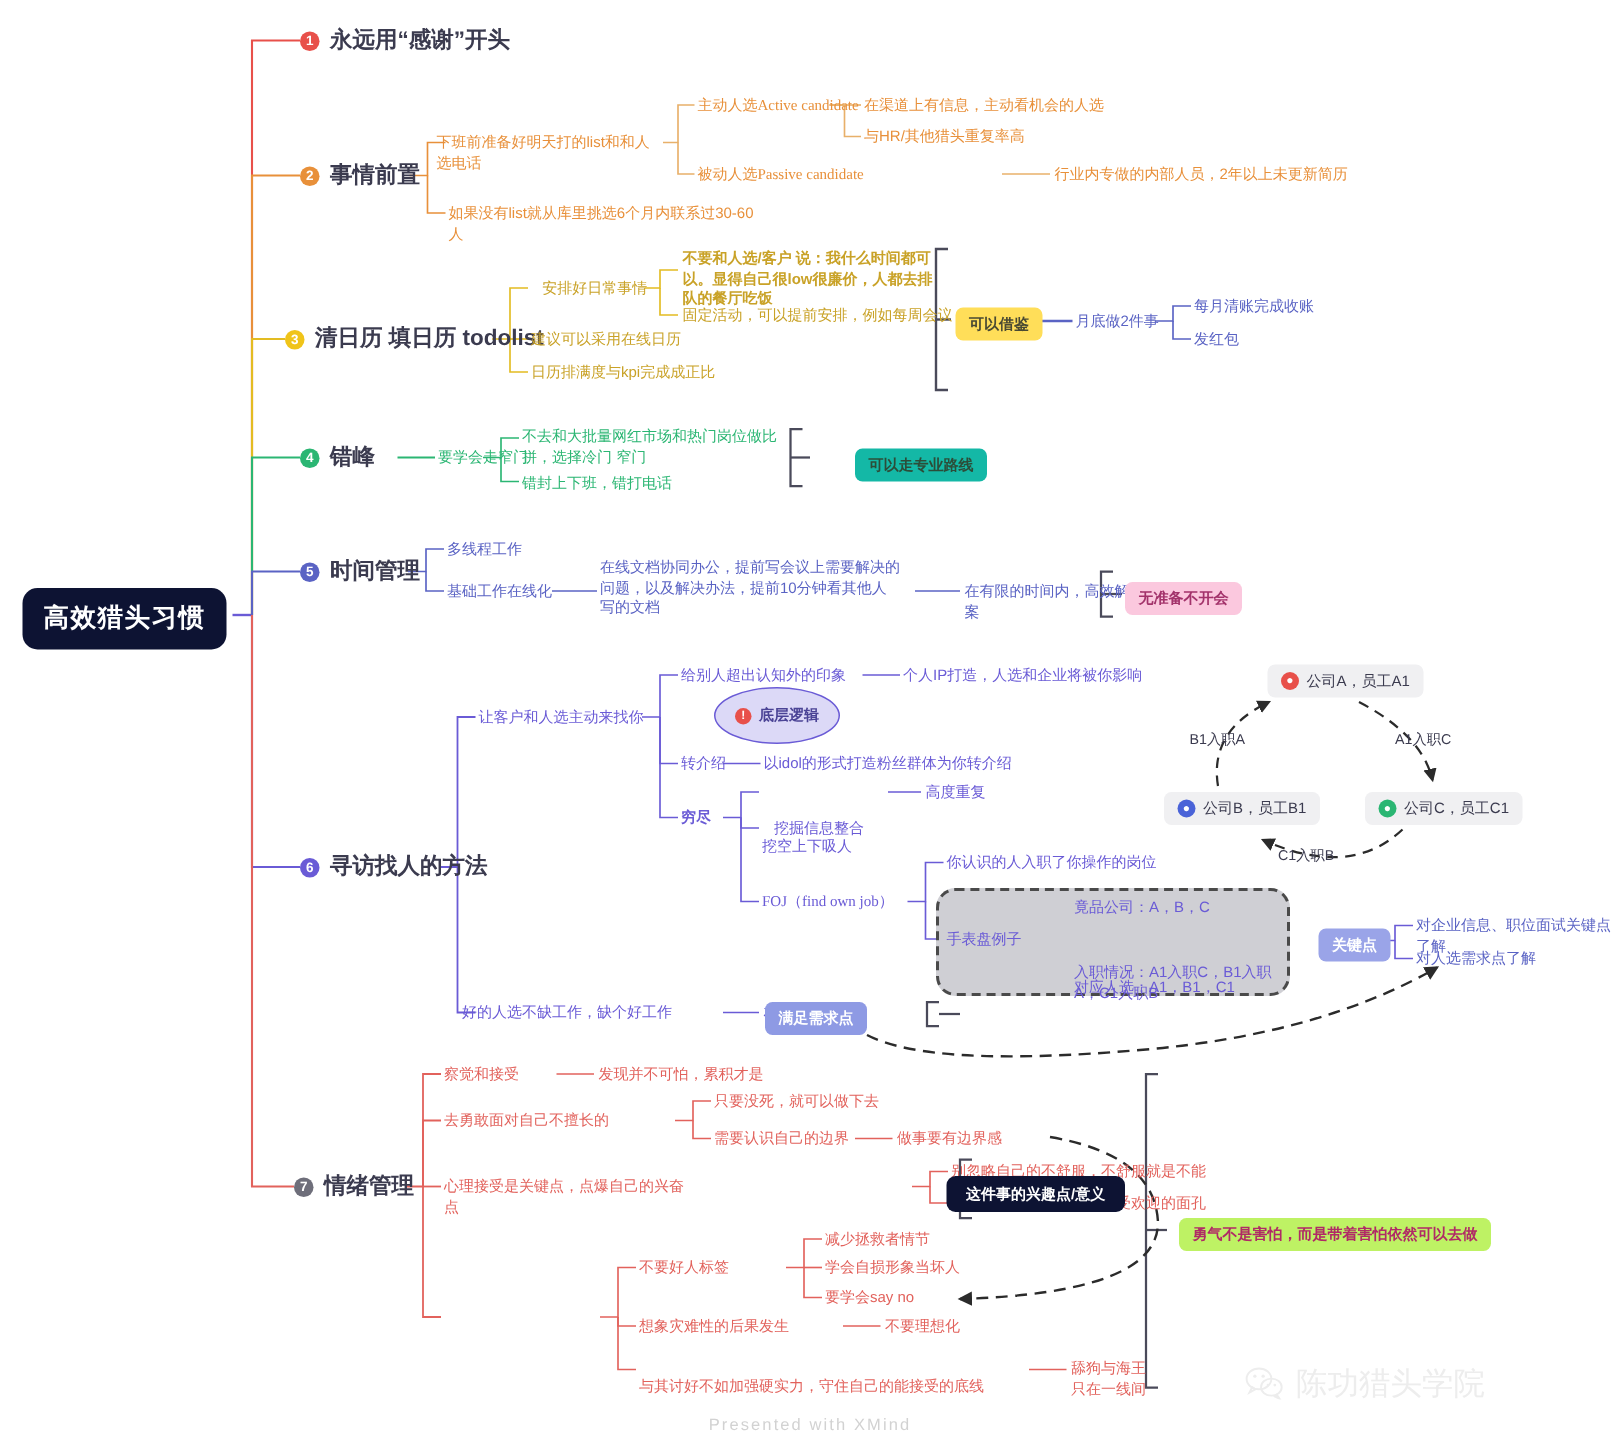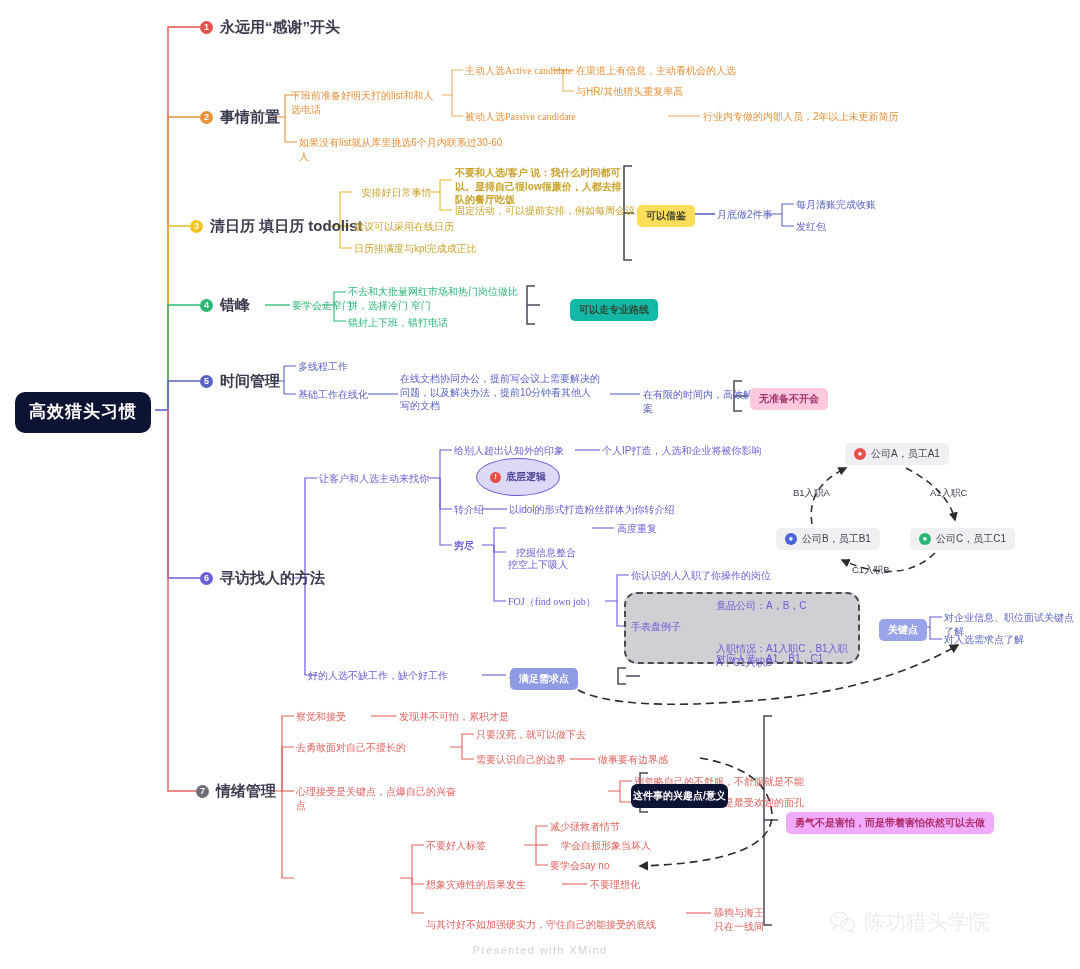--- a/index.html
+++ b/index.html
@@ -53,24 +53,24 @@
 
   
   .pill{
     position:absolute;border-radius:5px;
     padding:4px 9px;font-size:10px;font-weight:700;
     white-space:nowrap;
   }
   .pill-yellow{background:#ffde59;color:#4a4a33;}
   .pill-green{background:#14b8a6;color:#2c4d39;margin-left:29px;}
   .pill-pink{background:#fbc8de;color:#a3336b;}
-  .pill-pink2{background:#f0abfc;color:#b02a66;}
+  .pill-pink2{background:#bef264;color:#b02a66;}
   .pill-blue{background:#9aa4e8;color:#fff;}
   .pill-blue2{background:#8e9ae4;color:#fff;}
-  .pill-dark{background:#0d1333;color:#fff;padding:5px 2px;border-radius:6px;text-align:center;}
+  .pill-dark{background:#0d1333;color:#fff;padding:5px 13px;border-radius:6px;text-align:center;}
 
   
   .oval{
     position:absolute;
     width:82px;height:36px;
     border:1.4px solid #6a5bd6;
     background:#dcd9f7;
     border-radius:50%;
     display:flex;align-items:center;justify-content:center;
     gap:5px;
@@ -366,21 +366,21 @@
   <div class="node t c-red2" style="left:476px;top:728px;width:130px;">只要没死，就可以做下去</div>
   <div class="node t c-red2" style="left:476px;top:753px;width:110px;">需要认识自己的边界</div>
   <div class="node t c-red2" style="left:598px;top:753px;width:105px;">做事要有边界感</div>
   <div class="node t c-red2" style="left:296px;top:785px;width:165px;">心理接受是关键点，点爆自己的兴奋点</div>
   <div class="node t c-red2" style="left:634px;top:775px;width:175px;">别忽略自己的不舒服，不舒服就是不能接受</div>
   <div class="node t c-red2" style="left:634px;top:796px;width:185px;">不要装，有时候自我是最受欢迎的面孔</div>
   <div class="pill pill-dark" style="left:631px;top:784px;">这件事的兴趣点/意义</div>
 
   <div class="node t c-red2" style="left:426px;top:839px;width:85px;">不要好人标签</div>
   <div class="node t c-red2" style="left:550px;top:820px;width:100px;">减少拯救者情节</div>
-  <div class="node t c-red2" style="left:550px;top:839px;width:110px;margin-left:11px;">学会自损形象当坏人</div>
+  <div class="node t c-red2" style="left:550px;top:839px;width:110px;">学会自损形象当坏人</div>
   <div class="node t c-red2" style="left:550px;top:859px;width:90px;">要学会say no</div>
   <div class="node t c-red2" style="left:426px;top:878px;width:125px;">想象灾难性的后果发生</div>
   <div class="node t c-red2" style="left:590px;top:878px;width:90px;">不要理想化</div>
   <div class="node t c-red2" style="left:426px;top:902px;width:250px;margin-top:16px;">与其讨好不如加强硬实力，守住自己的能接受的底线</div>
   <div class="node t c-red2" style="left:714px;top:906px;width:55px;">舔狗与海王只在一线间</div>
 
   <div class="pill pill-pink2" style="left:786px;top:812px;">勇气不是害怕，而是带着害怕依然可以去做</div>
 
   <div class="xmind">Presented with XMind</div>
   <div class="wechat">

